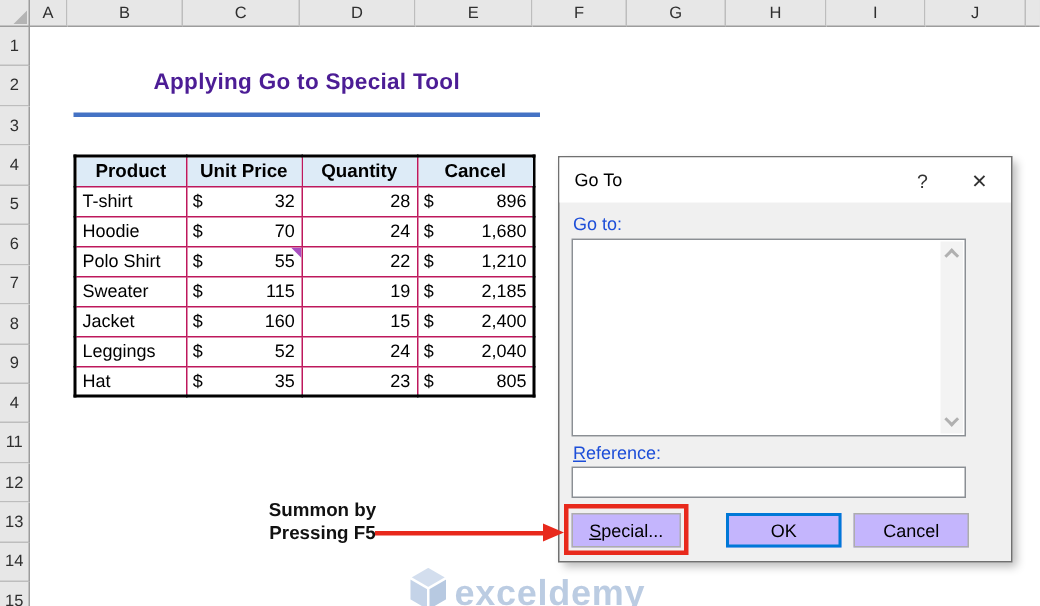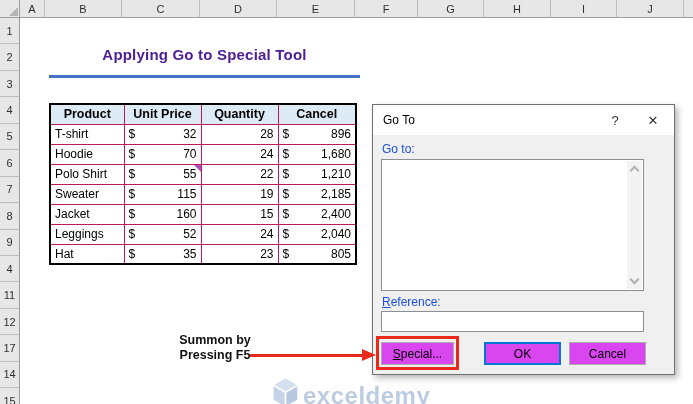--- a/index.html
+++ b/index.html
@@ -91,21 +91,21 @@
   .chev { position:absolute; left:4px; width:7px; height:7px; border-right:2px solid #b0b0b0; border-bottom:2px solid #b0b0b0; }
   .chev-up   { top:6px;  transform:rotate(-135deg); }
   .chev-down { bottom:6px; transform:rotate(45deg); }
   .ref-label { left:9px; top:160px; }
   .ref-input {
     position:absolute; left:8px; top:176px; width:263px; height:21px;
     background:#ffffff; border:1px solid #8b8f94; font-size:12px; padding:0 4px;
     font-family:"Liberation Sans", sans-serif;
   }
   .btn {
-    position:absolute; top:207px; height:23px; background:#d946ef; border:1px solid #adadad;
+    position:absolute; top:207px; height:23px; background:#c4b5fd; border:1px solid #adadad;
     font-size:12px; color:#000; text-align:center; line-height:20px; cursor:default;
     font-family:"Liberation Sans", sans-serif;
   }
   .btn-special { left:8px;  width:73px; }
   .btn-ok     { left:111px; width:77px; border:2px solid #0078D7; }
   .btn-cancel { left:196px; width:77px; }
   .special-highlight {
     position:absolute; left:3px; top:201px; width:83px; height:34px;
     border:3px solid #E8291C; z-index:5; pointer-events:none;
   }
@@ -144,21 +144,21 @@
     <div class="row-h">3</div>
     <div class="row-h">4</div>
     <div class="row-h">5</div>
     <div class="row-h">6</div>
     <div class="row-h">7</div>
     <div class="row-h">8</div>
     <div class="row-h">9</div>
     <div class="row-h">4</div>
     <div class="row-h">11</div>
     <div class="row-h">12</div>
-    <div class="row-h">17</div>
+    <div class="row-h">13</div>
     <div class="row-h">14</div>
     <div class="row-h">15</div>
   </div>
 
 <div class="sheet-title">Applying Go to Special Tool</div>
 <div class="title-underline"></div>
 
 <table class="product-table">
   <colgroup>
       <col style="width:74px">

